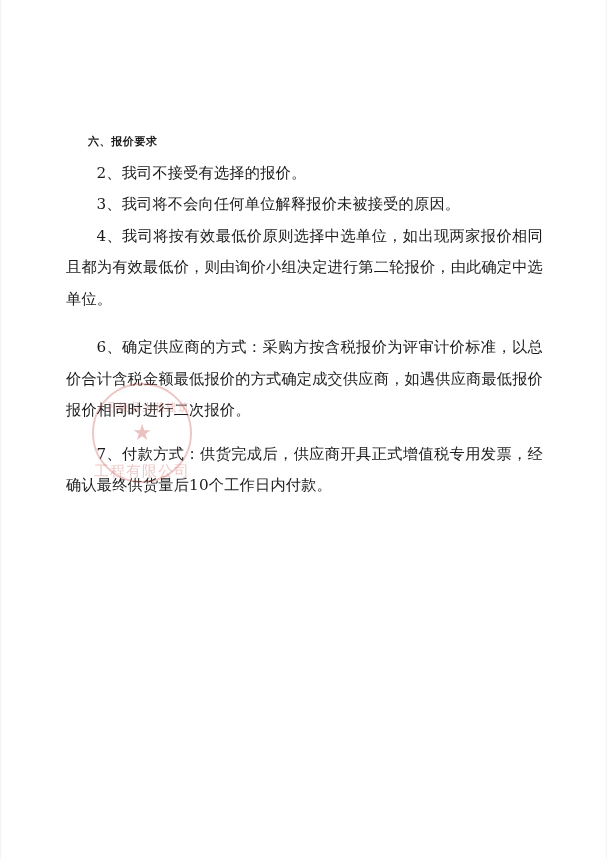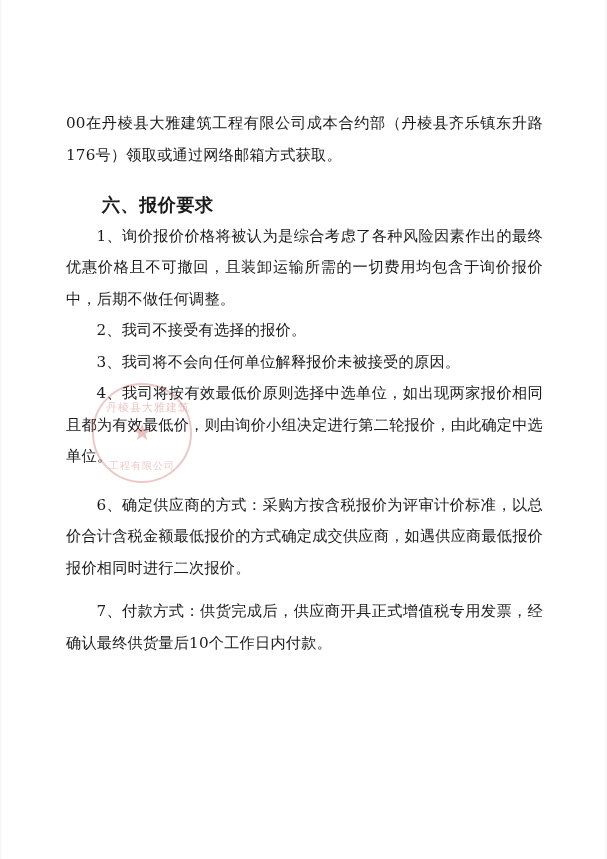--- a/index.html
+++ b/index.html
@@ -27,21 +27,21 @@
     line-height: 31.5px;
     text-align: justify;
     text-justify: inter-ideograph;
     margin: 0;
     letter-spacing: 0.2px;
   }
   .indent {
     text-indent: 2em;
   }
   .heading {
-    font-size: 18px;
+    font-size: 11px;
     font-weight: bold;
     line-height: 31.5px;
     margin: 0;
     text-indent: 2em;
     letter-spacing: 0.6px;
   }
   .gap-sm { height: 6px; }
   .gap-md { height: 12px; }
   .gap-lg { height: 17px; }
 
@@ -75,24 +75,24 @@
     top: 50%;
     transform: translate(-50%, -50%);
     color: rgba(196, 70, 66, 0.45);
     font-size: 22px;
     line-height: 22px;
   }
   .seal .seal-bottom {
     position: absolute;
     left: 0;
     right: 0;
-    bottom: 8px;
+    bottom: 0;
     text-align: center;
     color: rgba(196, 70, 66, 0.40);
-    font-size: 10px;
+    font-size: 15px;
     letter-spacing: 1px;
   }
 
   
   .scan-edge-left {
     position: absolute;
     left: 0; top: 0; bottom: 0; width: 2px;
     background: linear-gradient(to right, rgba(0,0,0,0.05), rgba(0,0,0,0));
   }
   .scan-edge-right {
@@ -102,30 +102,28 @@
   }
 </style>
 </head>
 <body>
 
 <div class="page">
 
   <div class="scan-edge-left"></div>
   <div class="scan-edge-right"></div>
 
-  <p class="para">00在丹棱县大雅建筑工程有限公司成本合约部（丹棱县齐乐镇东升路176号）领取或通过网络邮箱方式获取。</p>
 
   <div class="gap-sm"></div>
 
 
   <div class="gap-md"></div>
 
   <h2 class="heading">六、报价要求</h2>
 
-  <p class="para indent">1、询价报价价格将被认为是综合考虑了各种风险因素作出的最终优惠价格且不可撤回，且装卸运输所需的一切费用均包含于询价报价中，后期不做任何调整。</p>
   <p class="para indent">2、我司不接受有选择的报价。</p>
   <p class="para indent">3、我司将不会向任何单位解释报价未被接受的原因。</p>
   <p class="para indent">4、我司将按有效最低价原则选择中选单位，如出现两家报价相同且都为有效最低价，则由询价小组决定进行第二轮报价，由此确定中选单位。</p>
 
   <div class="gap-lg"></div>
 
 
   <p class="para indent">6、确定供应商的方式：采购方按含税报价为评审计价标准，以总价合计含税金额最低报价的方式确定成交供应商，如遇供应商最低报价报价相同时进行二次报价。</p>
 
   <div class="gap-md"></div>

